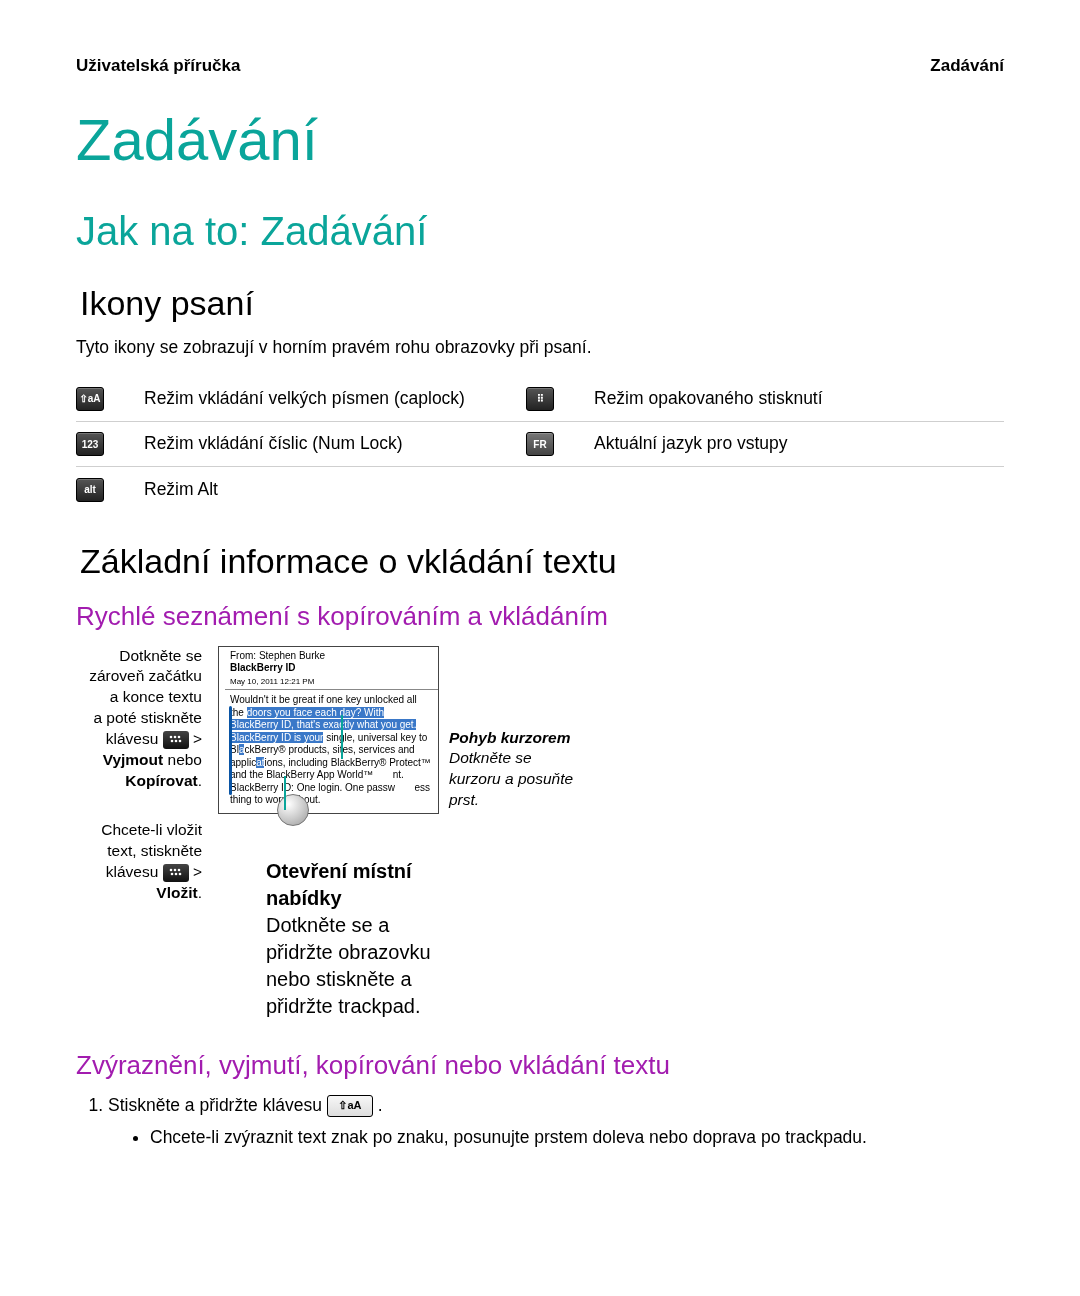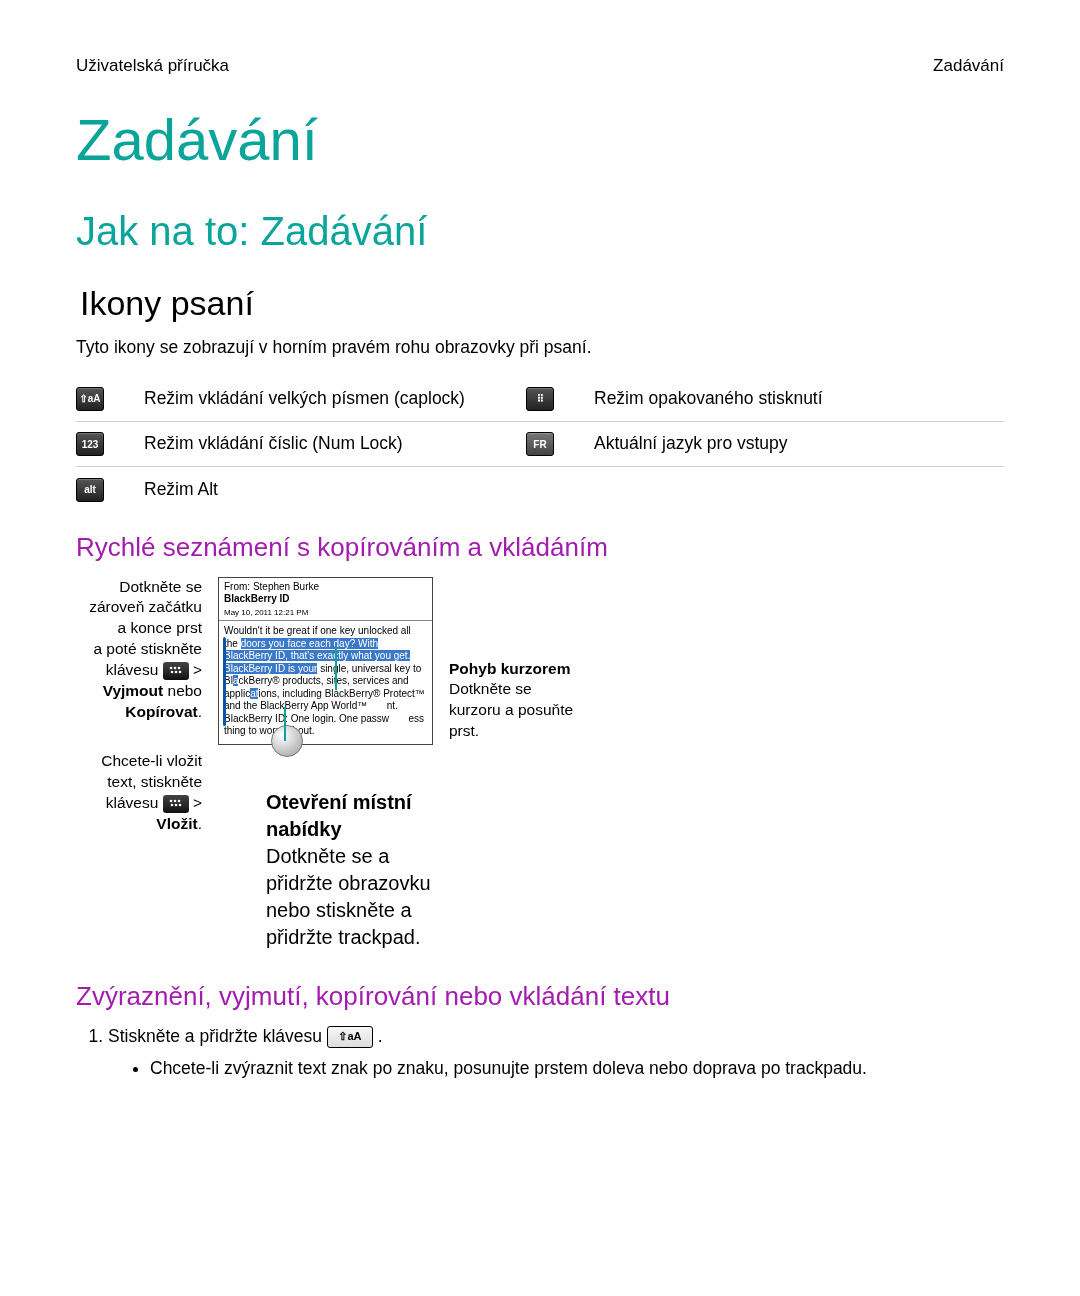--- a/index.html
+++ b/index.html
@@ -11,21 +11,21 @@
     width: 1080px;
   }
   .page {
     padding: 56px 76px 40px 76px;
     box-sizing: border-box;
   }
   .header-row {
     display: flex;
     justify-content: space-between;
     font-size: 17px;
-    font-weight: 400;
+    font-weight: 700;
     color: #000;
     margin-bottom: 30px;
     gap: 12px;
   }
   h1.title {
     font-size: 58px;
     font-weight: 300;
     color: #0aa59a;
     margin: 10px 0 30px 0;
   }
@@ -108,20 +108,21 @@
   }
   .bb-key svg { width: 14px; height: 10px; }
   .col-mid { width: 215px; position: relative; }
   .mail-frame {
     border: 1px solid #444;
     width: 213px;
     font-size: 10px;
     line-height: 1.25;
     position: relative;
     background: #fff;
+    padding-left: 6px;
   }
   .mail-head {
     border-bottom: 1px solid #888;
     padding: 3px 5px 2px 5px;
   }
   .mail-body {
     padding: 4px 5px 6px 5px;
     position: relative;
   }
   .blue-line {
@@ -158,20 +159,21 @@
     margin-top: 44px;
     padding-left: 48px;
     font-size: 20px;
     line-height: 1.35;
   }
   .col-right {
     width: 130px;
     font-size: 15.5px;
     line-height: 1.35;
     padding-top: 82px;
+    font-style: italic;
   }
   b { font-weight: 700; }
   
   ol.steps {
     margin: 10px 0 0 0;
     padding-left: 32px;
     font-size: 17.5px;
     font-weight: 300;
   }
   ol.steps li { margin-bottom: 10px; }
@@ -233,30 +235,31 @@
     </tr>
     <tr>
       <td><span class="ico-box">alt</span></td>
       <td>Režim Alt</td>
       <td></td>
       <td></td>
     </tr>
   </tbody>
     </table>
 
+  <h3 class="sub">Základní informace o vkládání textu</h3>
 
   <h4 class="subsub">Rychlé seznámení s kopírováním a vkládáním</h4>
 
   <div class="figure">
 
     <div class="col-left">
       <div class="block">
         <span>Dotkněte se</span><br>
         <span>zároveň začátku</span><br>
-        <span>a konce prst</span><br>
+        <span>a konce textu</span><br>
         <span>a poté stiskněte</span><br>
         <span>klávesu</span>
         <span class="bb-key">
           <svg viewBox="0 0 14 10">
               <g fill="#fff">
                 <circle cx="2" cy="2" r="1.3"></circle>
                 <circle cx="6" cy="2" r="1.3"></circle>
                 <circle cx="10" cy="2" r="1.3"></circle>
                 <circle cx="3" cy="6" r="1.3"></circle>
                 <circle cx="7" cy="6" r="1.3"></circle>

